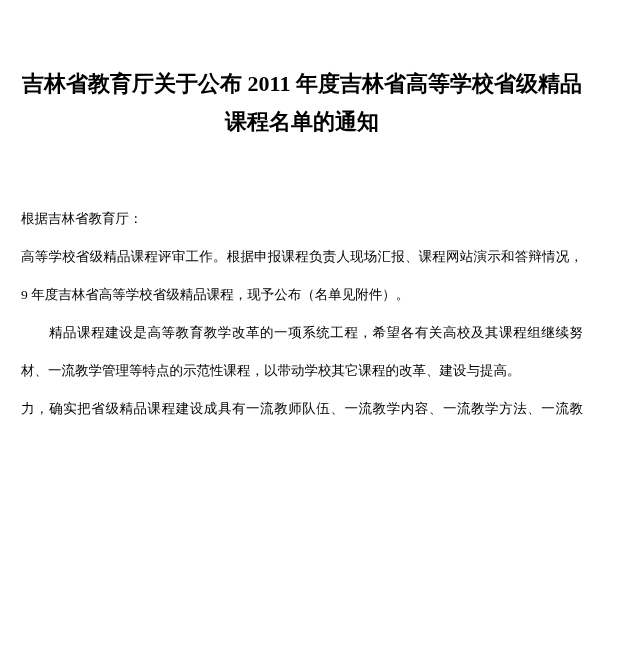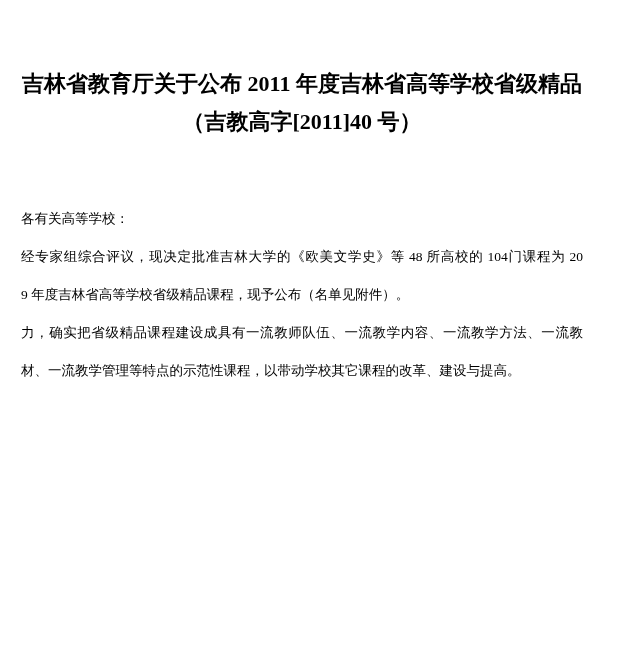--- a/index.html
+++ b/index.html
@@ -43,31 +43,32 @@
   .ind { text-indent: 28px; } 
 </style>
 </head>
 <body>
 
 <div class="page">
   <div class="content">
 
     <div>
       <div class="t-line">吉林省教育厅关于公布 2011 年度吉林省高等学校省级精品</div>
-      <div class="t-line">（吉教高字[2011]40 号）</div>
+      <div class="t-line">课程名单的通知</div>
     </div>
 
     <div class="body-block">
-      <div class="b-line">各有关高等学校：</div>
+      <div class="b-line">根据吉林省教育厅：</div>
 
       <div>
-        <div class="b-line jst">经专家组综合评议，现决定批准吉林大学的《欧美文学史》等 48 所高校的 104门课程为 20</div>
+        <div class="b-line jst">高等学校省级精品课程评审工作。根据申报课程负责人现场汇报、课程网站演示和答辩情况，</div>
         <div class="b-line">9 年度吉林省高等学校省级精品课程，现予公布（名单见附件）。</div>
       </div>
 
       <div>
+        <div class="b-line jst ind">精品课程建设是高等教育教学改革的一项系统工程，希望各有关高校及其课程组继续努</div>
+        <div class="b-line">材、一流教学管理等特点的示范性课程，以带动学校其它课程的改革、建设与提高。</div>
         <div class="b-line jst">力，确实把省级精品课程建设成具有一流教师队伍、一流教学内容、一流教学方法、一流教</div>
-        <div class="b-line">材、一流教学管理等特点的示范性课程，以带动学校其它课程的改革、建设与提高。</div>
       </div>
     </div>
 
   </div>
 </div>
 
 </body></html>

